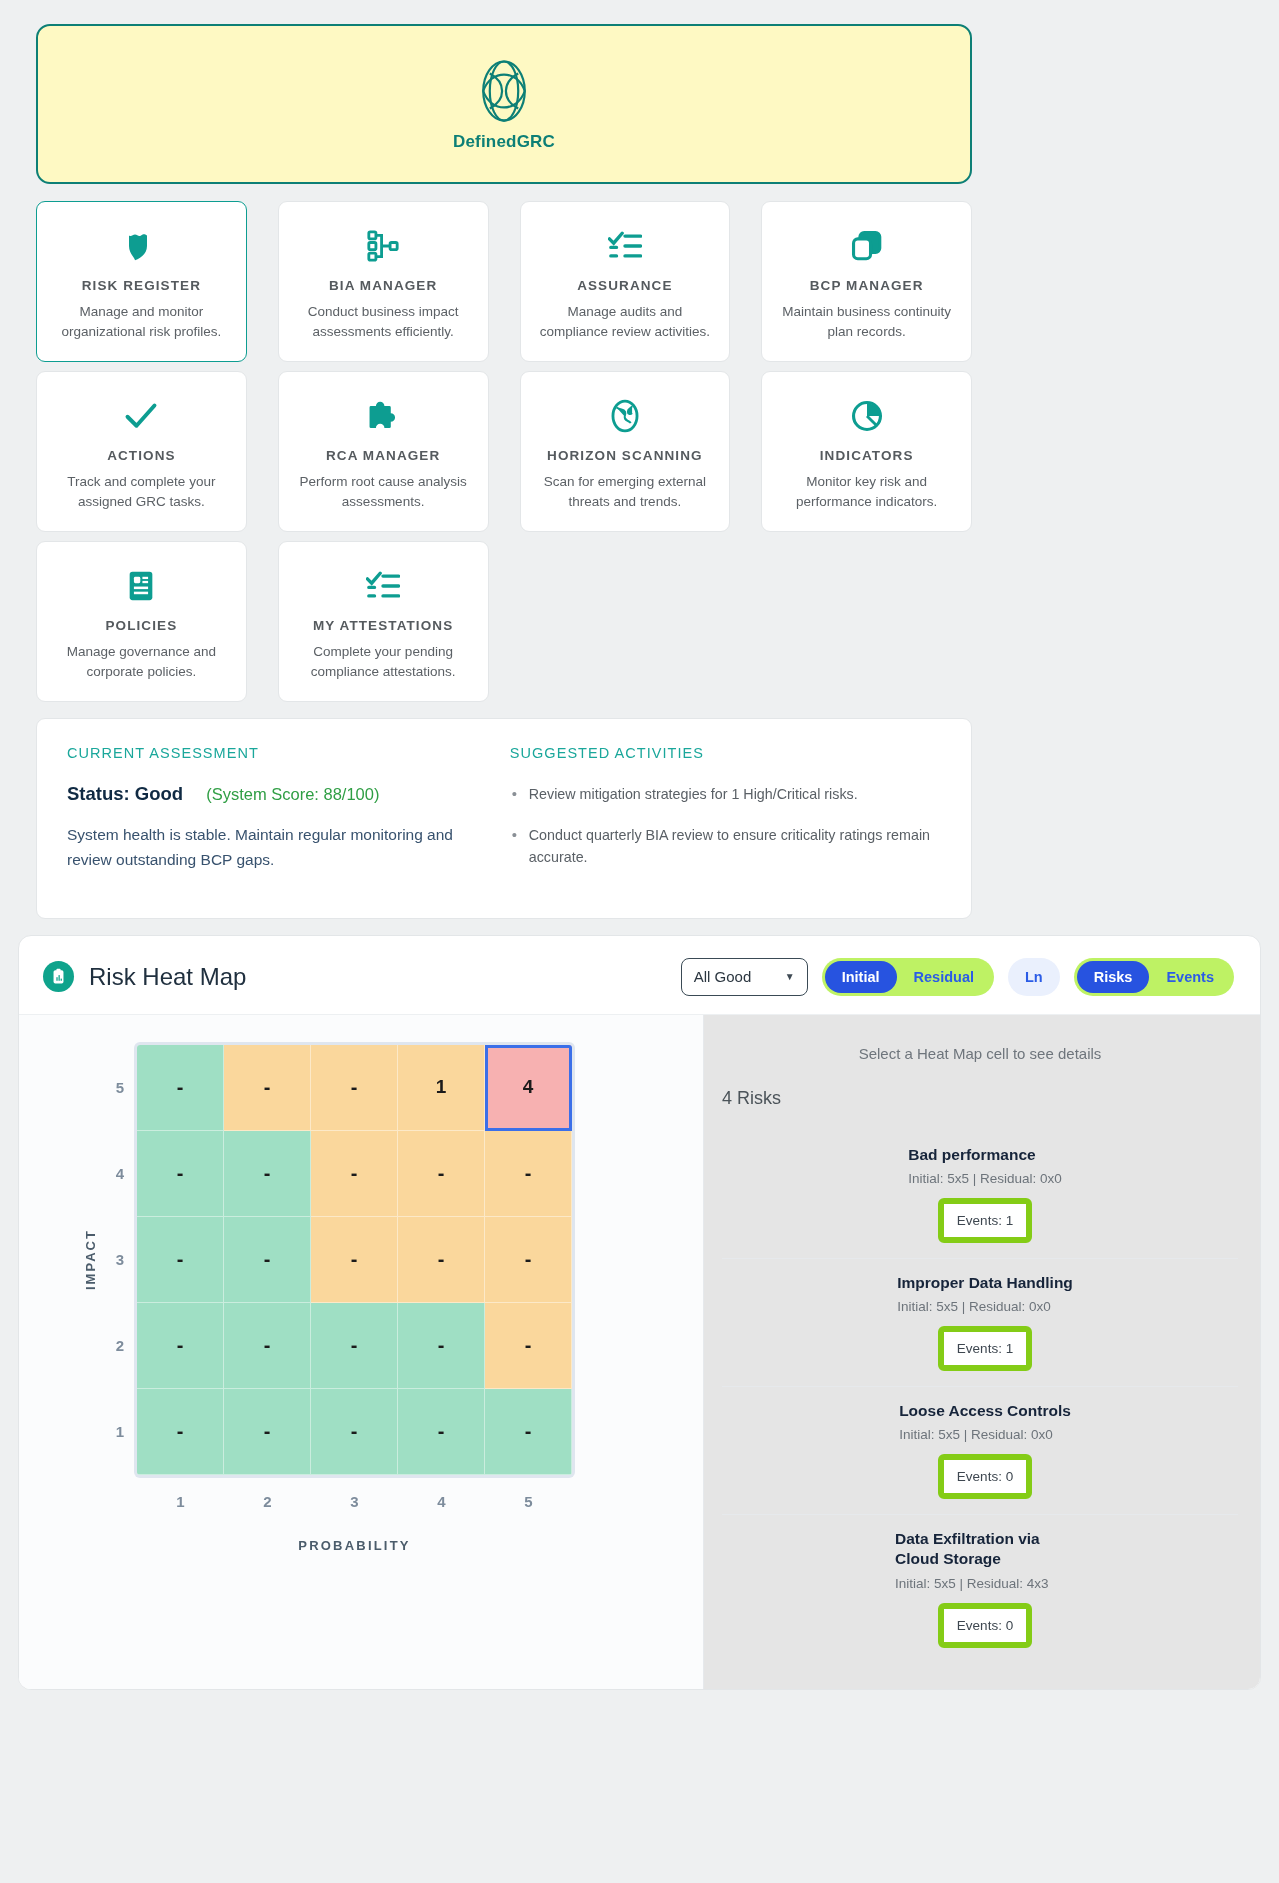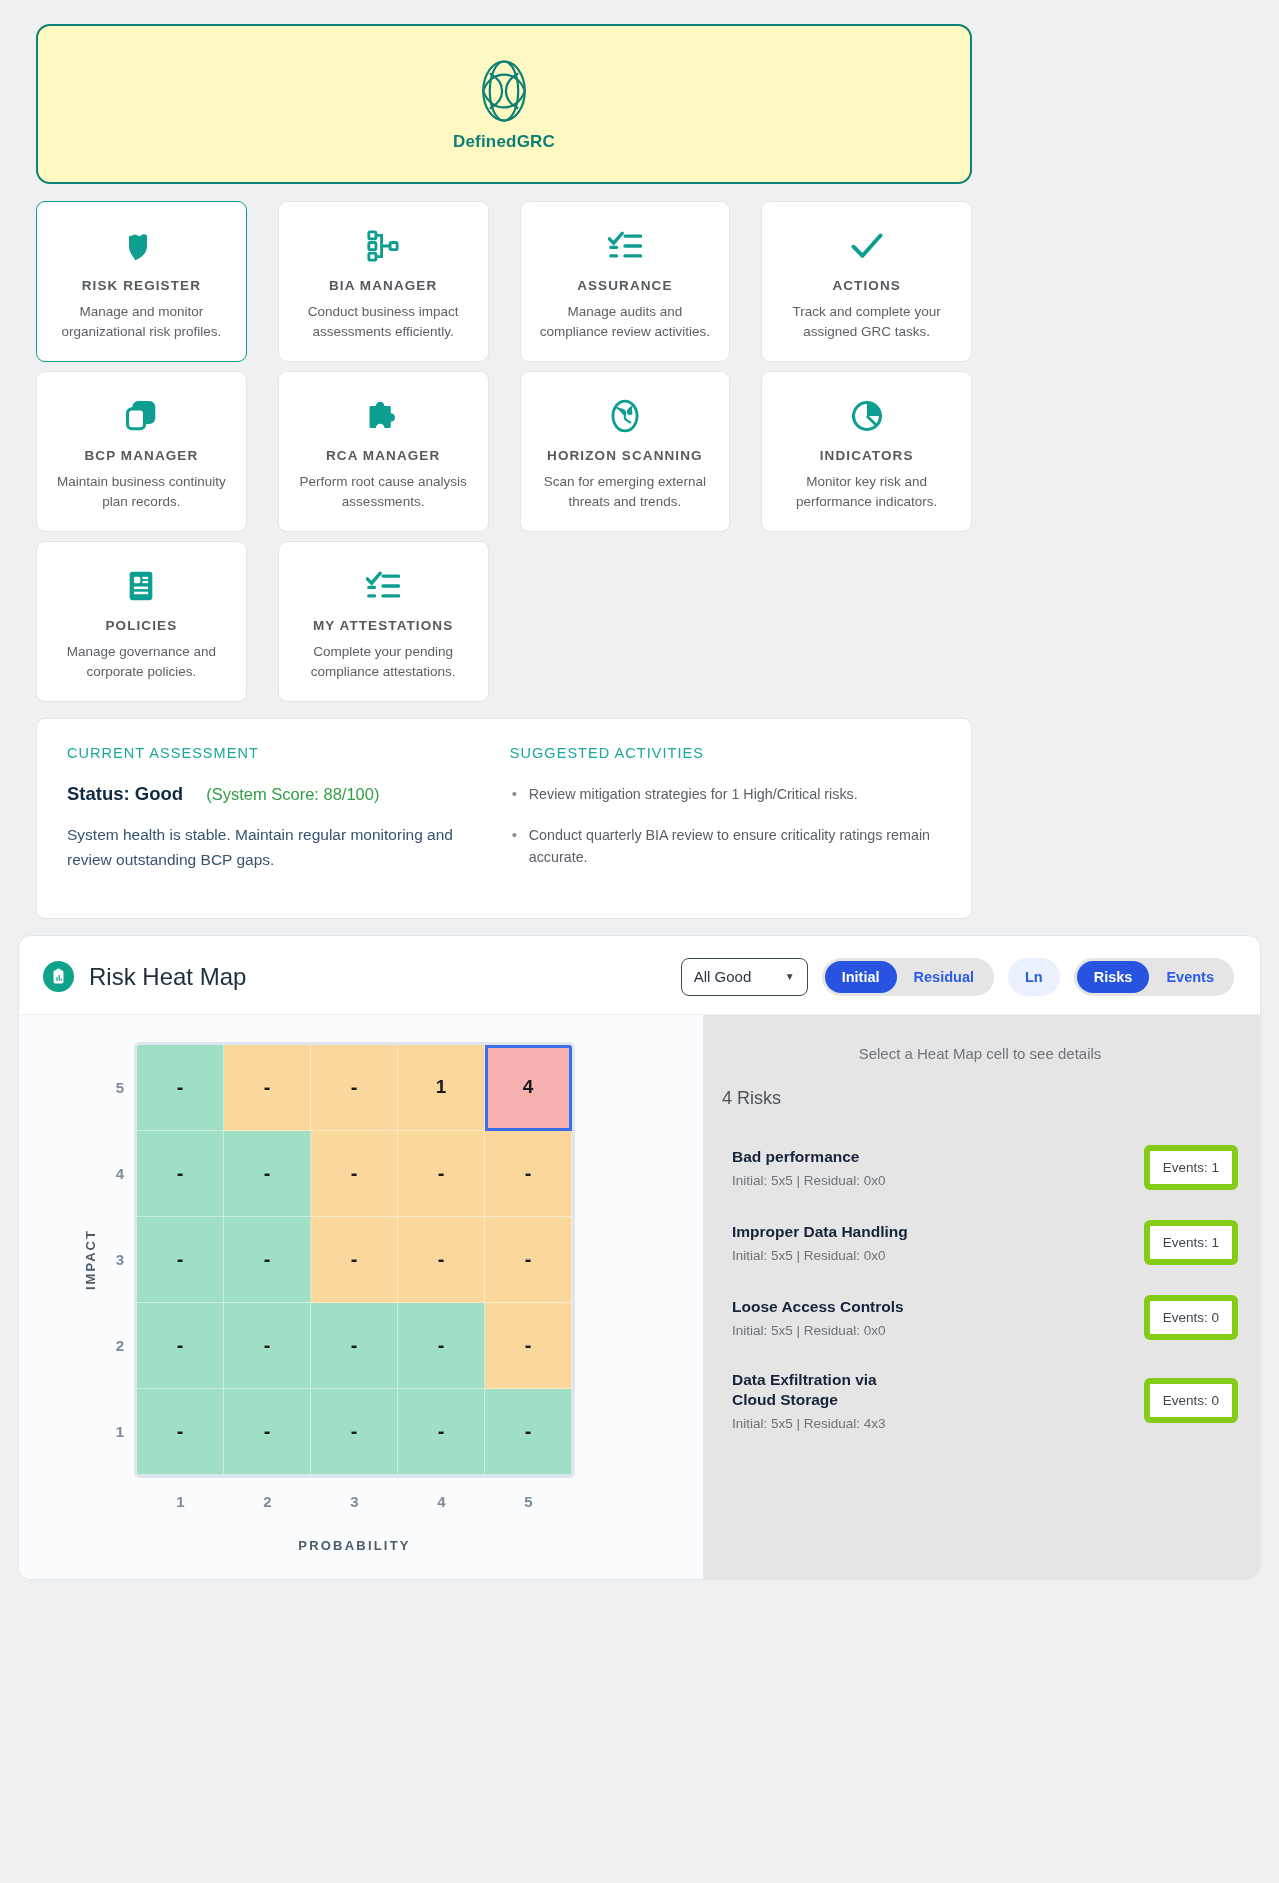--- a/index.html
+++ b/index.html
@@ -172,21 +172,21 @@
     padding: 0 12px;
     display: flex;
     align-items: center;
     justify-content: space-between;
     font-size: 15px;
     color: #2b3640;
     gap: 10px;
   }
   .caret { font-size: 10px; color: #3f4a54; }
   .seg {
-    background: #e5e5e5;
+    background: #bef264;
     border-radius: 19px;
     height: 38px;
     display: flex;
     align-items: center;
     padding: 3px;
   }
   .seg-btn {
     height: 32px;
     border-radius: 17px;
     padding: 0 17px;
@@ -318,20 +318,21 @@
     font-size: 18px;
     color: #4b5359;
     margin-bottom: 22px;
   }
   .risk-row {
     display: flex;
     align-items: center;
     gap: 12px;
     padding: 14px 0 15px 10px;
     border-bottom: 1px solid #e6e9ec;
+    flex-direction: column;
   }
   .risk-row:last-child { border-bottom: none; }
   .risk-main { flex: 1; }
   .risk-name {
     font-size: 15.5px;
     font-weight: bold;
     color: #16243a;
     line-height: 1.3;
     margin-bottom: 6px;
     max-width: 180px;
@@ -403,37 +404,37 @@
           <path d="M12 5h11M12 12h11M12 19h11"></path>
           <path d="M2 13h4M2 19h4"></path>
         </svg>
       </span>
       <div class="module-title">ASSURANCE</div>
       <div class="module-desc">Manage audits and compliance review activities.</div>
     </div>
 
     <div class="module-card">
       <span class="module-icon">
-        <svg width="36" height="36" viewBox="0 0 24 24" fill="none" stroke="currentColor" stroke-width="2.6" stroke-linecap="round" stroke-linejoin="round">
-          <path d="M3 12.5l6 6L21 5"></path>
-        </svg>
-      </span>
-      <div class="module-title">ACTIONS</div>
-      <div class="module-desc">Track and complete your assigned GRC tasks.</div>
-    </div>
-
-    <div class="module-card">
-      <span class="module-icon">
         <svg width="34" height="34" viewBox="0 0 24 24" fill="none" stroke="currentColor" stroke-width="2.2">
           <rect x="7" y="2.5" width="14" height="14" rx="3" fill="currentColor"></rect>
           <rect x="2.5" y="7" width="12" height="14" rx="3" fill="#ffffff"></rect>
         </svg>
       </span>
       <div class="module-title">BCP MANAGER</div>
       <div class="module-desc">Maintain business continuity plan records.</div>
+    </div>
+
+    <div class="module-card">
+      <span class="module-icon">
+        <svg width="36" height="36" viewBox="0 0 24 24" fill="none" stroke="currentColor" stroke-width="2.6" stroke-linecap="round" stroke-linejoin="round">
+          <path d="M3 12.5l6 6L21 5"></path>
+        </svg>
+      </span>
+      <div class="module-title">ACTIONS</div>
+      <div class="module-desc">Track and complete your assigned GRC tasks.</div>
     </div>
 
     <div class="module-card">
       <span class="module-icon">
         <svg width="34" height="34" viewBox="0 0 24 24" fill="currentColor">
           <path d="M10 2a3 3 0 013 3h3.5a1 1 0 011 1V10a3 3 0 110 6v3.5a1 1 0 01-1 1H13a3 3 0 10-6 0H3.5a1 1 0 01-1-1V6a1 1 0 011-1H7a3 3 0 013-3z"></path>
         </svg>
       </span>
       <div class="module-title">RCA MANAGER</div>
       <div class="module-desc">Perform root cause analysis assessments.</div>

